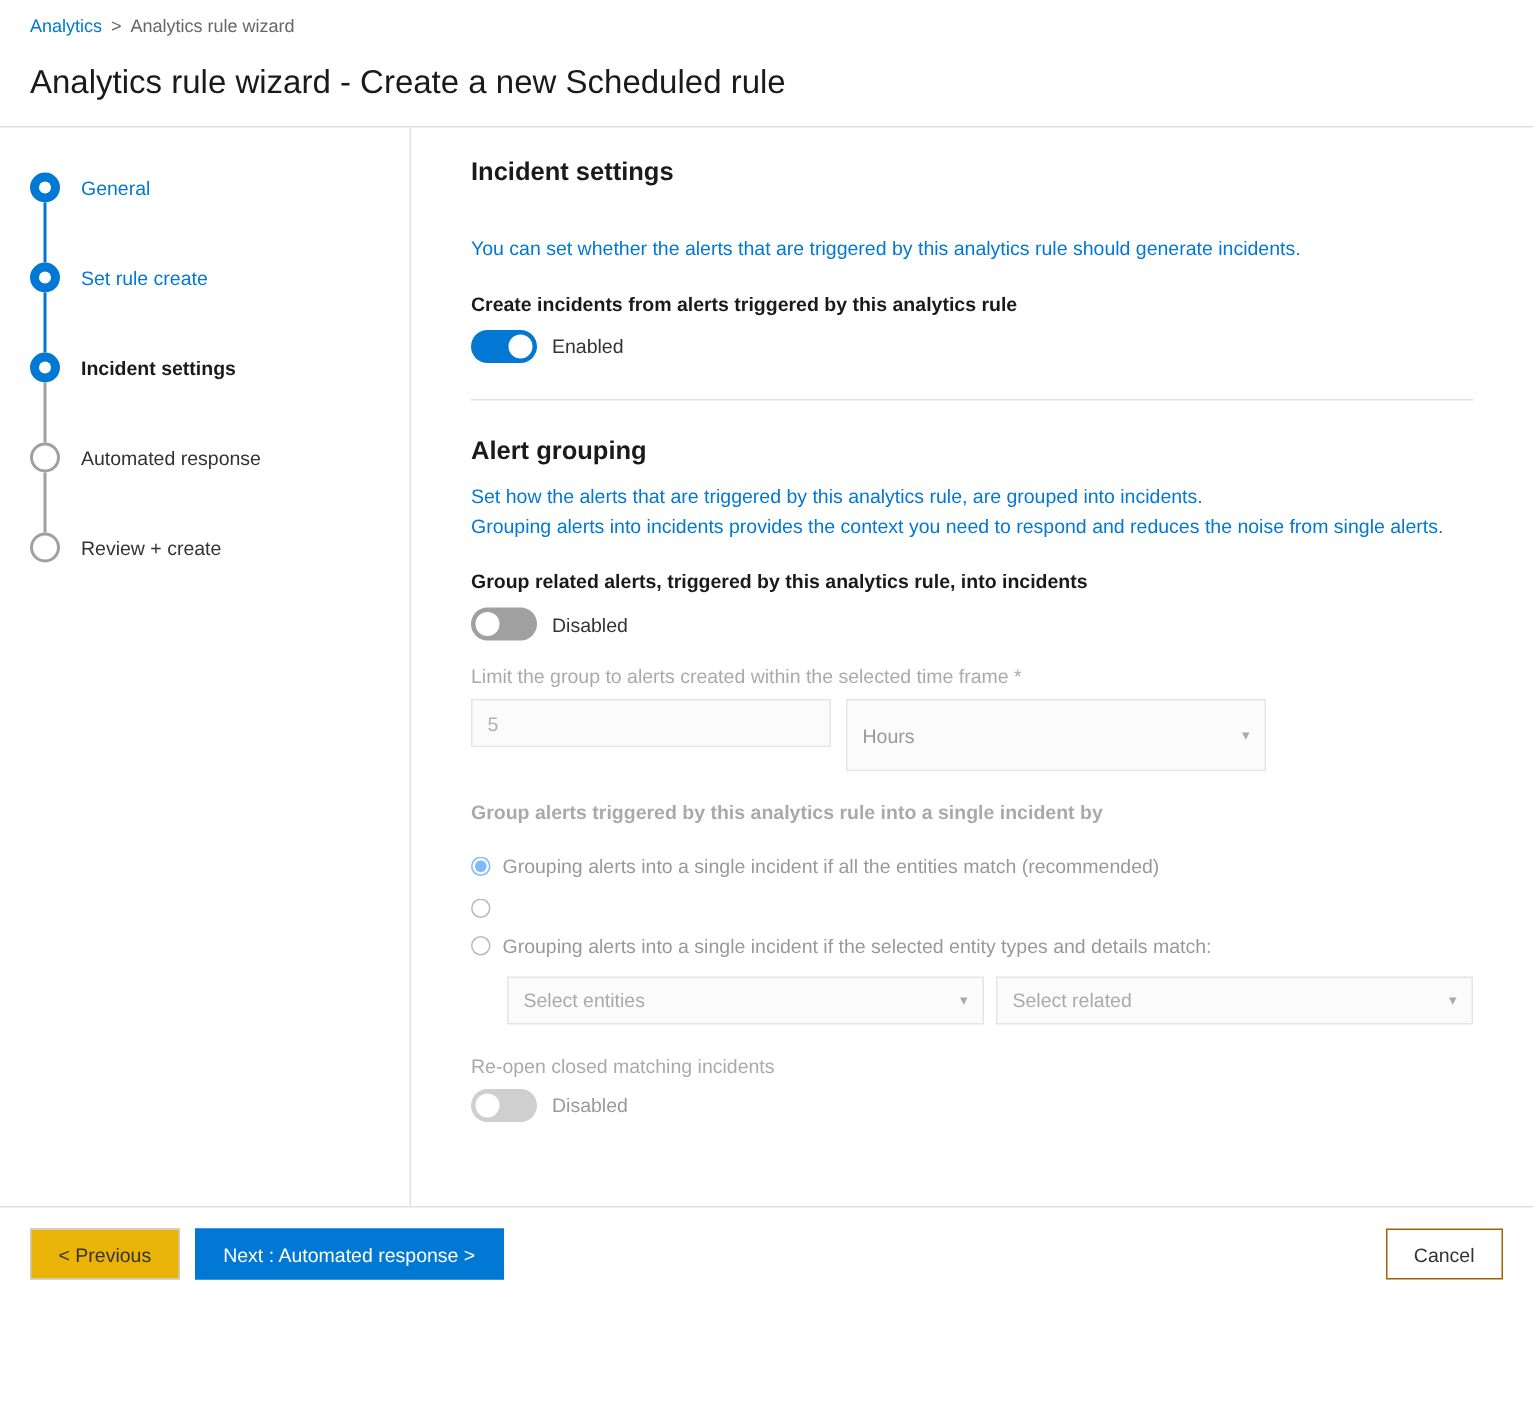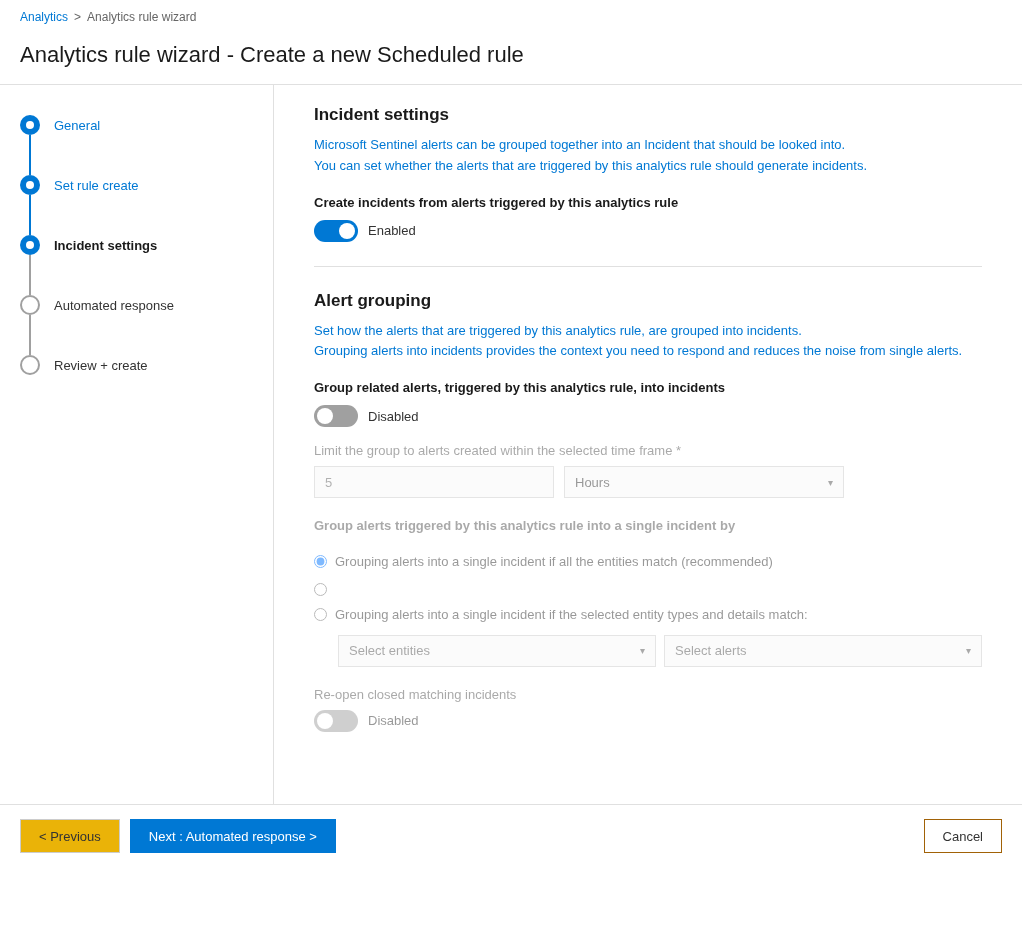--- a/index.html
+++ b/index.html
@@ -241,21 +241,21 @@
       border: 1px solid #ccc;
       padding: 0 10px;
       font-size: 13px;
       background: #f8f8f8;
       color: #666;
       outline: none;
     }
 
     .time-select {
       width: 280px;
-      height: 32px;
+      height: 48px;
       border: 1px solid #ccc;
       padding: 0 10px;
       font-size: 13px;
       background: #f8f8f8;
       color: #333;
       display: flex;
       align-items: center;
       justify-content: space-between;
       cursor: pointer;
     }
@@ -419,21 +419,21 @@
       </div>
 
     </div>
   </div>
 
   <div class="content">
 
     <div>
       <div class="section-title">Incident settings</div>
       <div class="section-description">
-        <span>Microsoft Sentinel alerts can be grouped together into an Incident that should be looked into.</span><br>
+        <br>
         <span>You can set whether the alerts that are triggered by this analytics rule should generate incidents.</span>
       </div>
       <div class="field-label">Create incidents from alerts triggered by this analytics rule</div>
       <div class="toggle-row">
         <label class="toggle">
           <input type="checkbox" checked="" style="">
           <span class="toggle-slider on"></span>
         </label>
         <span class="toggle-label">Enabled</span>
       </div>
@@ -485,21 +485,21 @@
             <input type="radio" name="grouping" id="selected-entities" style="">
             <label for="selected-entities">Grouping alerts into a single incident if the selected entity types and details match:</label>
           </div>
 
           <div class="entity-selects">
             <div class="entity-select-box">
               <span>Select entities</span>
               <span class="chevron-down">▾</span>
             </div>
             <div class="entity-select-box">
-              <span>Select alerts</span>
+              <span>Select related</span>
               <span class="chevron-down">▾</span>
             </div>
           </div>
         </div>
 
         <div class="reopen-section">
           <div style="font-size:13px; color:#555; margin-bottom:8px;">Re-open closed matching incidents</div>
           <div class="toggle-row">
             <label class="toggle">
               <input type="checkbox" style="">

